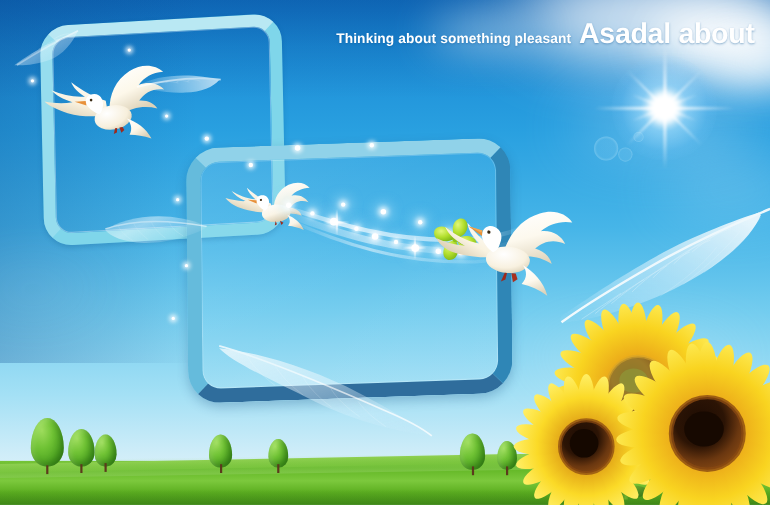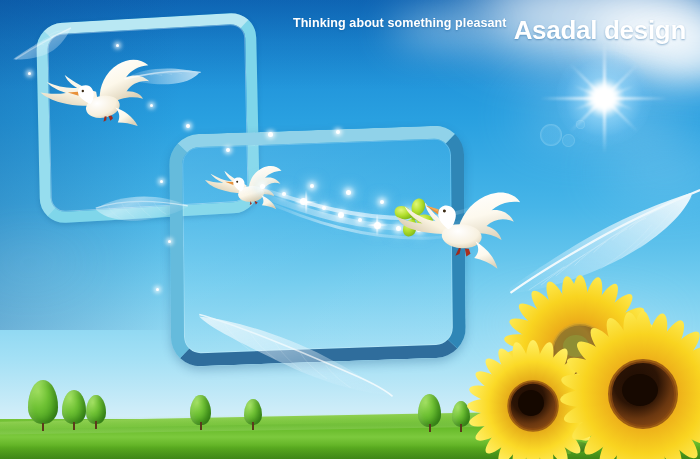--- a/index.html
+++ b/index.html
@@ -198,21 +198,21 @@
     background:radial-gradient(ellipse at 34% 26%, #9ddc5c 0%, #6fc234 36%, #49a01f 72%, #2f7d14 100%);
     box-shadow:inset -3px -3px 6px rgba(20,70,10,.35), inset 3px 2px 5px rgba(200,245,150,.35);
   }
 
   
   .sunflowers { position:absolute; right:0; bottom:0; width:215px; height:165px; pointer-events:none; }
 
   
   .headline {
     position:absolute; right:14px; top:17px;
-    display:flex; align-items:flex-start; gap:7px;
+    display:flex; align-items:flex-end; gap:7px;
     white-space:nowrap;
     color:#ffffff;
     text-shadow:0 1px 2px rgba(20,90,150,.45);
   }
   .headline .tag {
     font-size:12.5px; font-weight:bold; letter-spacing:.1px;
     position:relative; top:-1px;
   }
   .headline .brand {
     font-size:26px; font-weight:bold; letter-spacing:-.3px; line-height:1;
@@ -736,16 +736,16 @@
           <circle cx="0" cy="0" r="33" fill="url(#dsk2)"></circle>
           <circle cx="0" cy="0" r="33" fill="none" stroke="#8a4a12" stroke-width="4" opacity=".8"></circle>
           <ellipse cx="-3" cy="-4" rx="18" ry="16" fill="#170901"></ellipse>
         </g>
       </g>
     </svg>
   </div>
 
   <div class="headline">
     <span class="tag">Thinking about something pleasant</span>
-    <span class="brand">Asadal design</span>
+    <span class="brand">Asadal about</span>
   </div>
 
 </div>
 
 </body></html>

